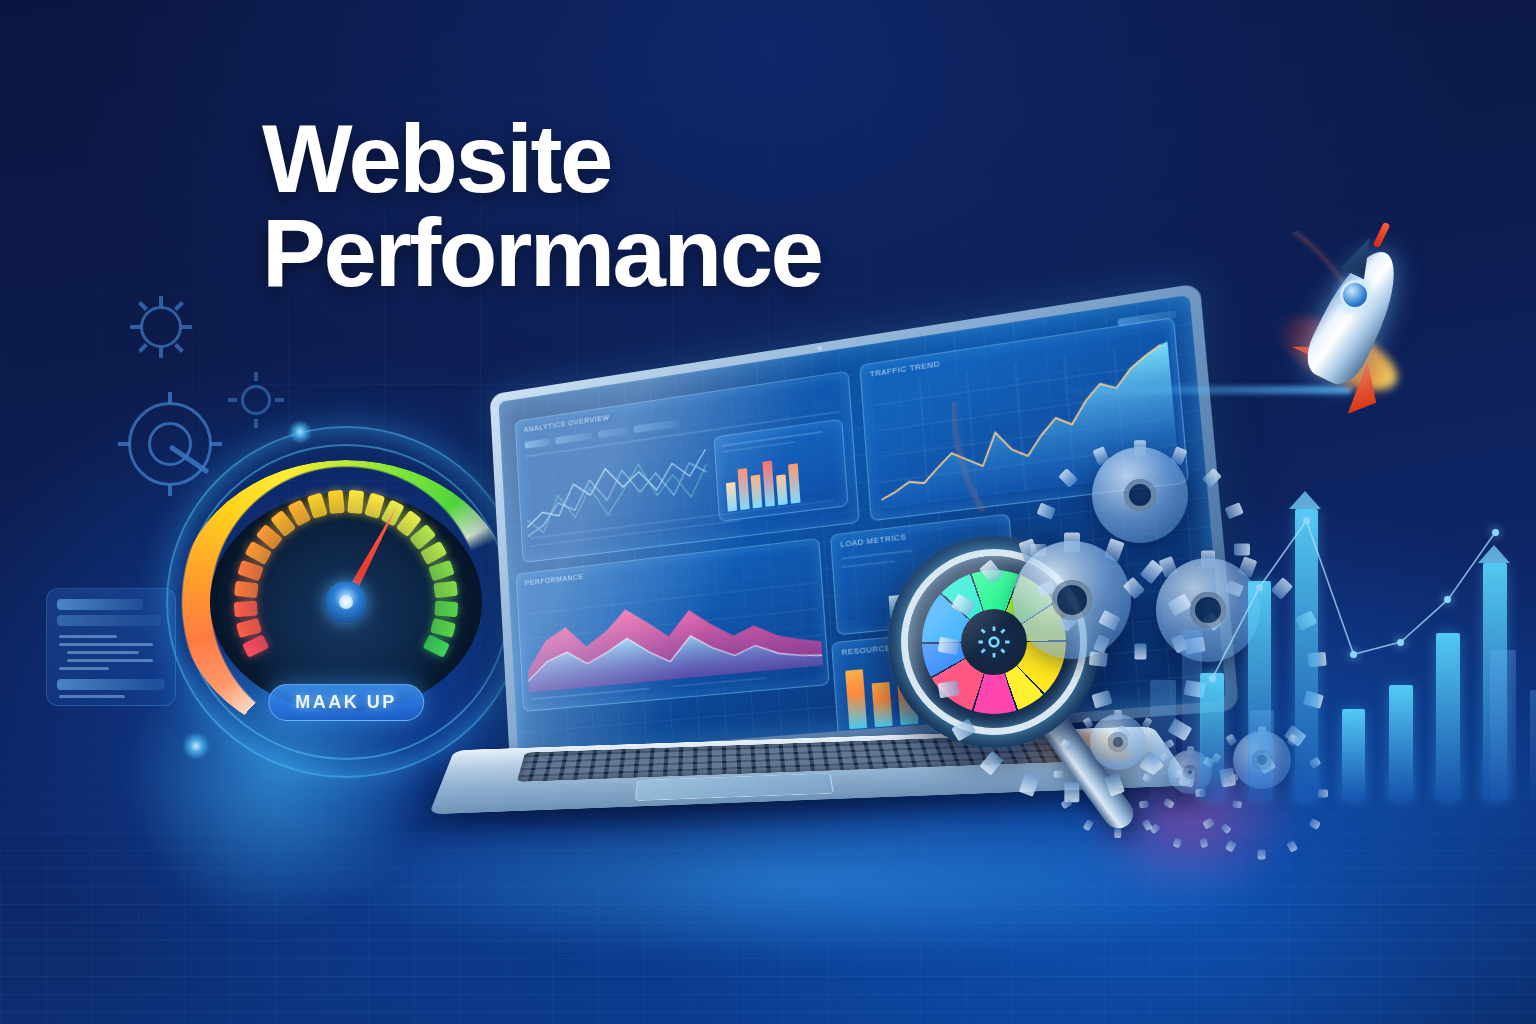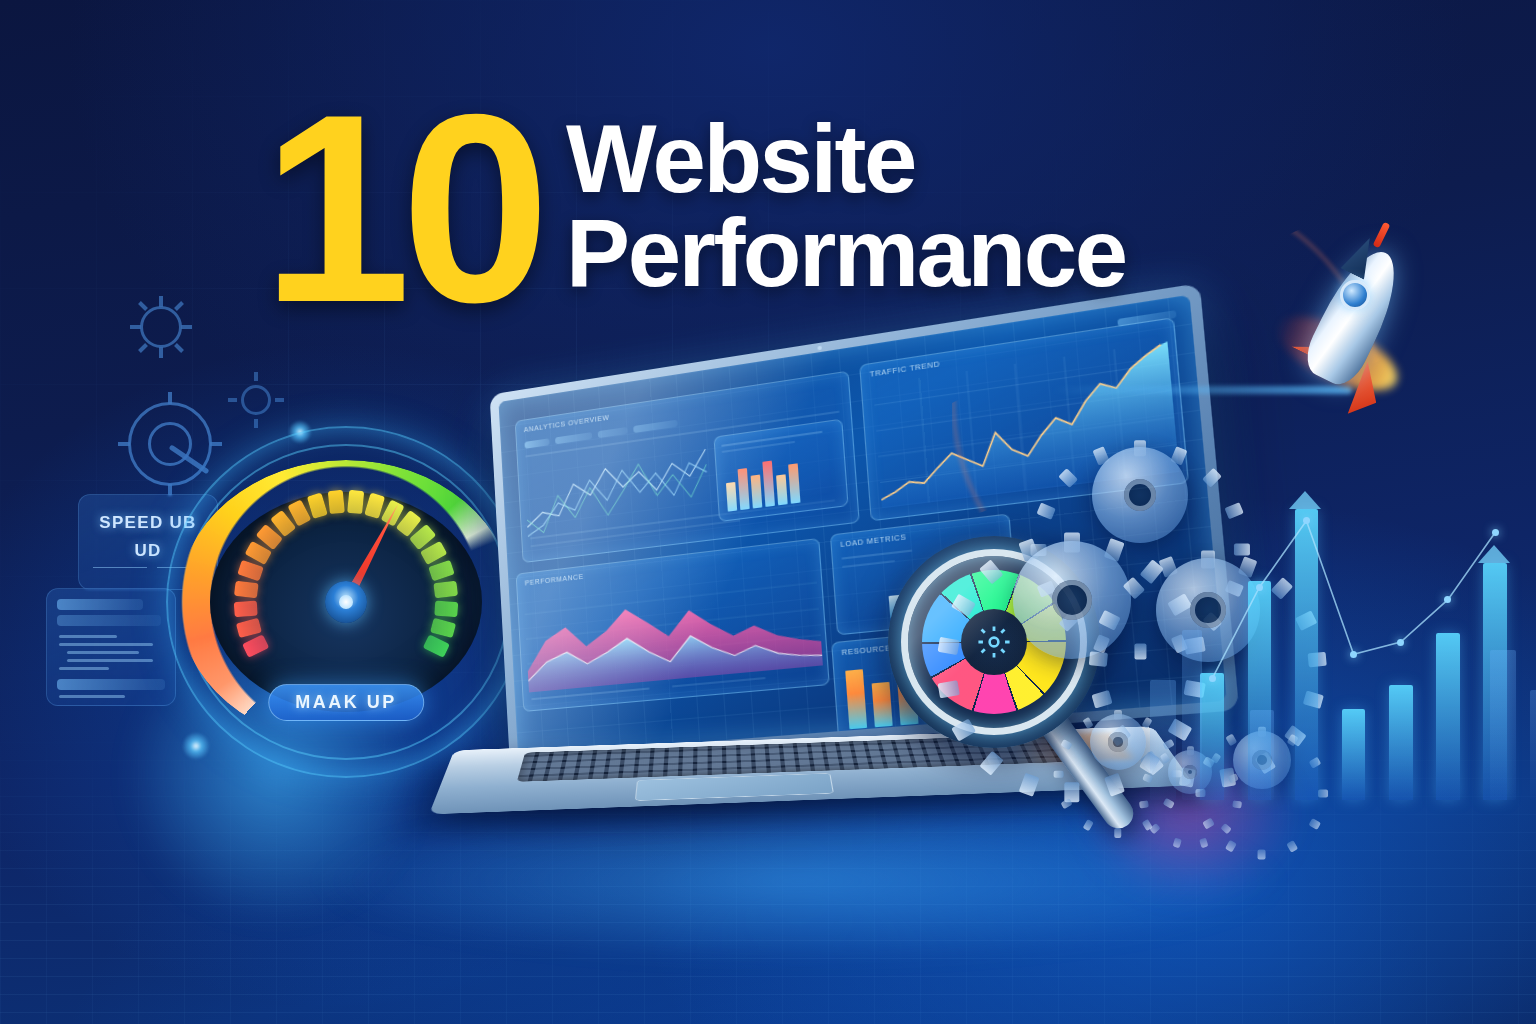--- a/index.html
+++ b/index.html
@@ -306,26 +306,20 @@
   <div class="hud-ico" style="left:124px;top:398px;width:92px;height:92px;opacity:.6;">
     <div class="hud-ring" style="position:absolute;inset:4px;"></div>
     <div class="hud-ring" style="position:absolute;inset:24px;"></div>
     <div class="tick" style="left:50%;top:50%;width:46px;height:5px;transform:rotate(34deg);transform-origin:left center;border-radius:3px;"></div>
     <div class="tick" style="left:44px;top:-6px;width:4px;height:12px;"></div>
     <div class="tick" style="left:44px;bottom:-6px;width:4px;height:12px;"></div>
     <div class="tick" style="left:-6px;top:44px;width:12px;height:4px;"></div>
     <div class="tick" style="right:-6px;top:44px;width:12px;height:4px;"></div>
   </div>
 
-  <div id="speedPanel" class="hud-panel">
-    <div class="speed-t1">SPEED UB</div>
-    <div class="speed-t2">UD</div>
-    <div class="speed-line" style="left:14px;top:72px;width:54px;"></div>
-    <div class="speed-line" style="left:78px;top:72px;width:46px;"></div>
-  </div>
 
   <div id="codePanel" class="hud-panel">
     <div class="code-bar" style="left:10px;top:10px;width:86px;"></div>
     <div class="code-bar" style="left:10px;top:26px;width:104px;opacity:.6;"></div>
     <div class="code-ln" style="left:12px;top:46px;width:58px;"></div>
     <div class="code-ln" style="left:12px;top:54px;width:94px;"></div>
     <div class="code-ln" style="left:20px;top:62px;width:72px;"></div>
     <div class="code-ln" style="left:20px;top:70px;width:86px;"></div>
     <div class="code-ln" style="left:12px;top:78px;width:50px;"></div>
     <div class="code-bar" style="left:10px;top:90px;width:108px;"></div>
@@ -651,21 +645,20 @@
     <div class="fin" style="left:12px;top:108px;width:46px;height:22px;transform:rotate(26deg);clip-path:polygon(0 100%,100% 0,100% 100%);"></div>
     <div class="fin" style="left:72px;top:136px;width:26px;height:56px;transform:rotate(26deg);clip-path:polygon(0 0,100% 60%,20% 100%);"></div>
     <div class="r-body"></div>
     <div class="r-nose"></div>
     <div class="r-tip"></div>
     <div class="r-win"></div>
   </div>
 
   <div id="title">
     <div class="t-row">
-      <div class="big10">10</div>
       <div class="t-col">
         <div class="t-white">Website</div>
         <div class="t-white">Performance</div>
       </div>
     </div>
   </div>
 
 </div>
 
 </body></html>

